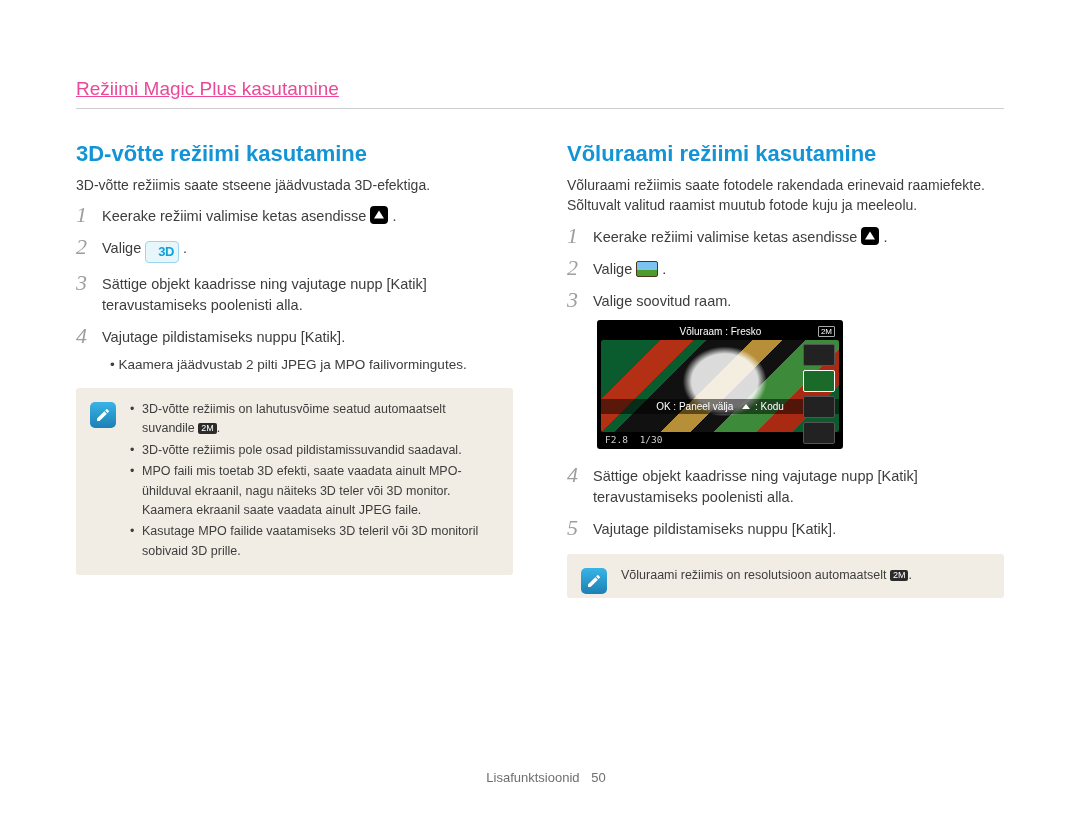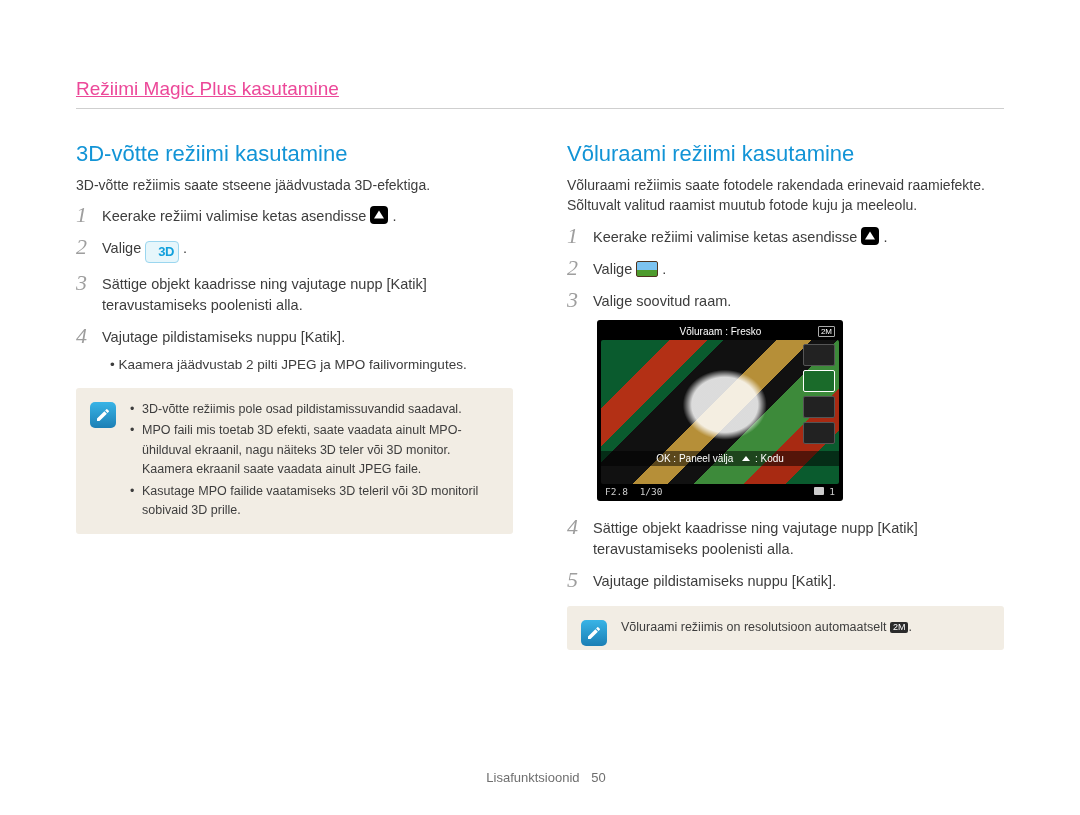--- a/index.html
+++ b/index.html
@@ -25,21 +25,21 @@
   .columns {
     display: flex;
     gap: 54px;
   }
   .col {
     flex: 1 1 0;
     min-width: 0;
   }
   h2.section-title {
     font-size: 22px;
-    font-weight: 400;
+    font-weight: 700;
     color: #1294d6;
     margin-bottom: 8px;
   }
   .intro {
     font-size: 14px;
     line-height: 1.45;
     margin-bottom: 8px;
   }
   .steps {
     margin-top: 6px;
@@ -161,21 +161,21 @@
     font-size: 10px;
   }
   .cam-title { flex: 1; text-align: center; }
   .cam-res {
     font-size: 8px;
     border: 1px solid #aaa;
     padding: 0 2px;
     border-radius: 1px;
   }
   .cam-img {
-    height: 144px;
+    height: 92px;
     border-radius: 2px;
     position: relative;
     overflow: hidden;
     background:
       radial-gradient(ellipse 60px 50px at 52% 45%, rgba(255,255,255,0.85) 0 55%, transparent 70%),
       linear-gradient(135deg, #0a5b2e 0 18%, #b33015 18% 28%, #0a5b2e 28% 32%, #111 32% 46%, #b68f38 46% 55%, #111 55% 62%, #3d8a3a 62% 75%, #a82a12 75% 86%, #0a5b2e 86% 100%);
   }
   .cam-sidebar {
     position: absolute;
     right: 4px; top: 24px;
@@ -279,20 +279,21 @@
       </div>
       <div class="sub-bullet">Kaamera jäädvustab 2 pilti JPEG ja MPO failivormingutes.</div>
 
       <div class="note-box">
         <div class="note-icon">
           <svg viewBox="0 0 24 24">
               <path fill="#fff" d="M3 17.25V21h3.75L17.81 9.94l-3.75-3.75L3 17.25zM20.71 7.04a1 1 0 0 0 0-1.41l-2.34-2.34a1 1 0 0 0-1.41 0l-1.83 1.83 3.75 3.75 1.83-1.83z"></path>
             </svg>
         </div>
         <ul>
+          <li><span>3D-võtte režiimis on lahutusvõime seatud automaatselt suvandile </span><span class="res-badge">2M</span><span>.</span></li>
           <li>3D-võtte režiimis pole osad pildistamissuvandid saadaval.</li>
           <li>MPO faili mis toetab 3D efekti, saate vaadata ainult MPO-ühilduval ekraanil, nagu näiteks 3D teler või 3D monitor. Kaamera ekraanil saate vaadata ainult JPEG faile.</li>
           <li>Kasutage MPO failide vaatamiseks 3D teleril või 3D monitoril sobivaid 3D prille.</li>
         </ul>
       </div>
     </div>
 
     <div class="col">
       <h2 class="section-title">Võluraami režiimi kasutamine</h2>
       <p class="intro">Võluraami režiimis saate fotodele rakendada erinevaid raamiefekte. Sõltuvalt valitud raamist muutub fotode kuju ja meeleolu.</p>

